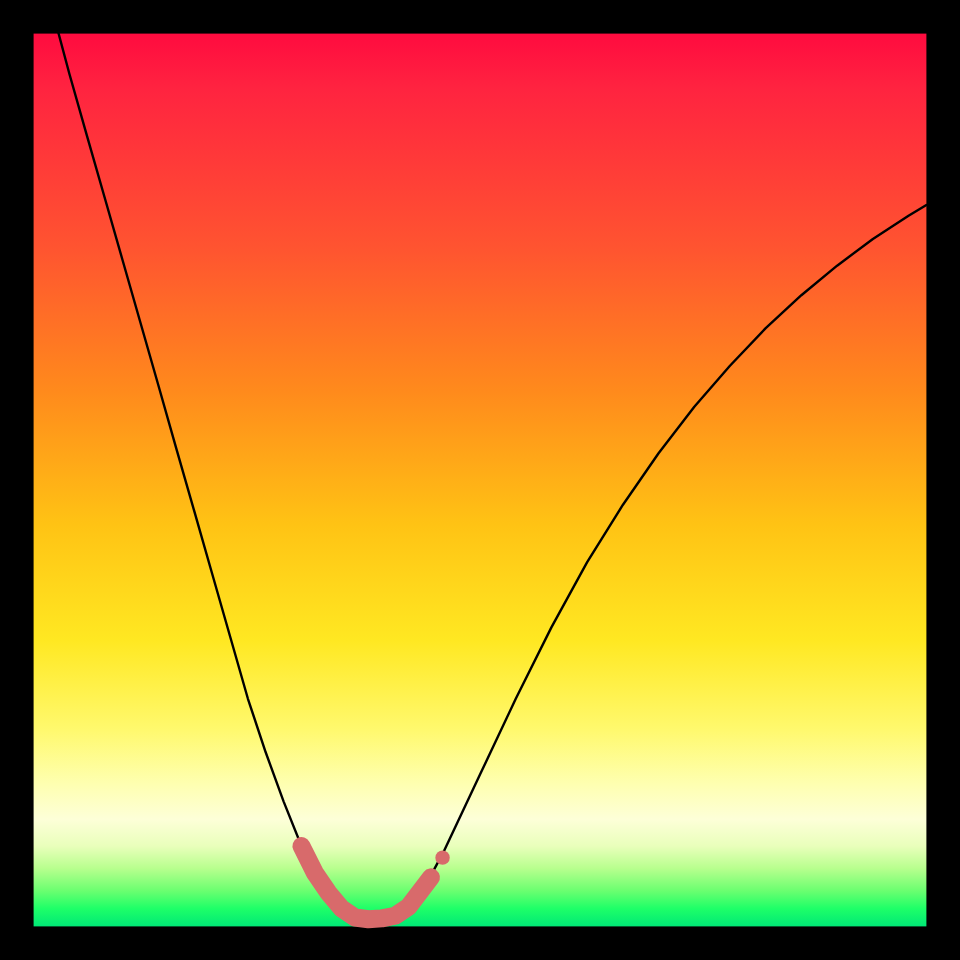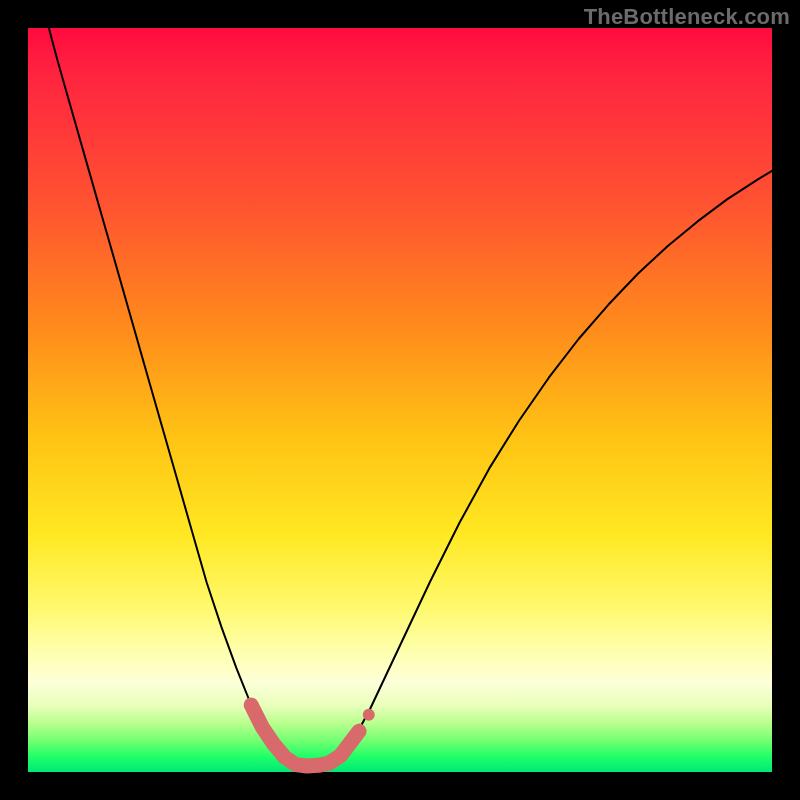--- a/index.html
+++ b/index.html
@@ -77,14 +77,13 @@
 <body>
 
 <div class="frame">
   <div class="plot-area">
     <svg class="curve" viewBox="0 0 744 744">
       <path id="curve-path" class="line" d="M0.0 -74.4 L14.9 -22.3 L29.8 33.5 L44.6 85.6 L59.5 137.6 L74.4 189.7 L89.3 241.8 L104.2 293.9 L119.0 346.0 L133.9 398.0 L148.8 450.1 L163.7 502.2 L178.6 554.3 L193.4 598.9 L208.3 639.8 L223.2 677.0 L238.1 706.8 L245.5 718.0 L253.0 727.6 L264.1 735.1 L275.3 738.8 L286.4 738.8 L297.6 736.6 L312.5 727.6 L327.4 708.3 L342.2 680.8 L372.0 617.5 L401.8 554.3 L431.5 494.8 L461.3 440.4 L491.0 392.8 L520.8 349.7 L550.6 311.0 L580.3 276.8 L610.1 245.5 L639.8 218.0 L669.6 193.4 L699.4 171.1 L729.1 151.8 L744.0 142.8"></path>
       <path id="marker-path" class="marker-path" d="M223.2 677.0 L234.4 699.4 L245.5 715.7 L256.7 729.1 L267.8 736.6 L279.0 738.0 L290.2 737.3 L301.3 735.1 L312.5 727.6 L331.1 703.1" stroke="#d86a6b" stroke-width="15"></path>
       <circle id="marker-dot" r="6" cx="340.8" cy="686.7" fill="#d86a6b"></circle>
     </svg>
   </div>
-  <div class="watermark">TheBottleneck.com</div>
 </div>
 
 </body></html>

